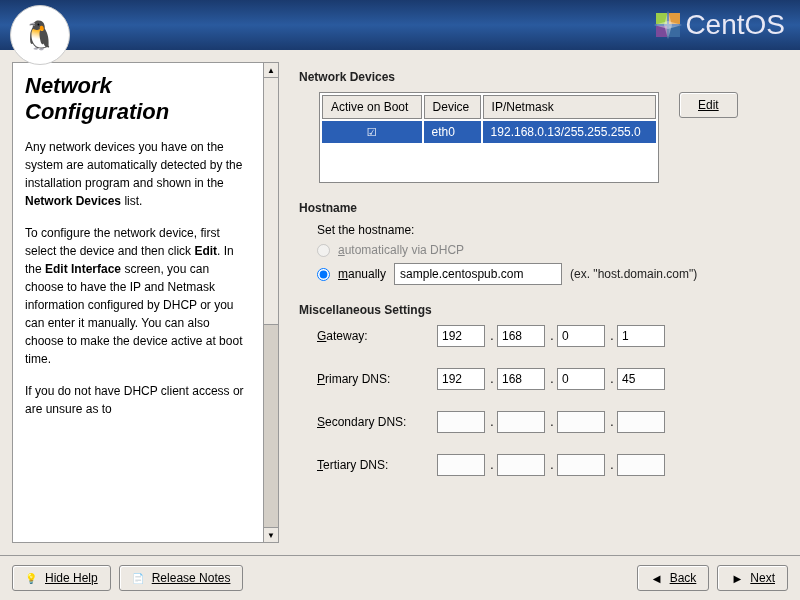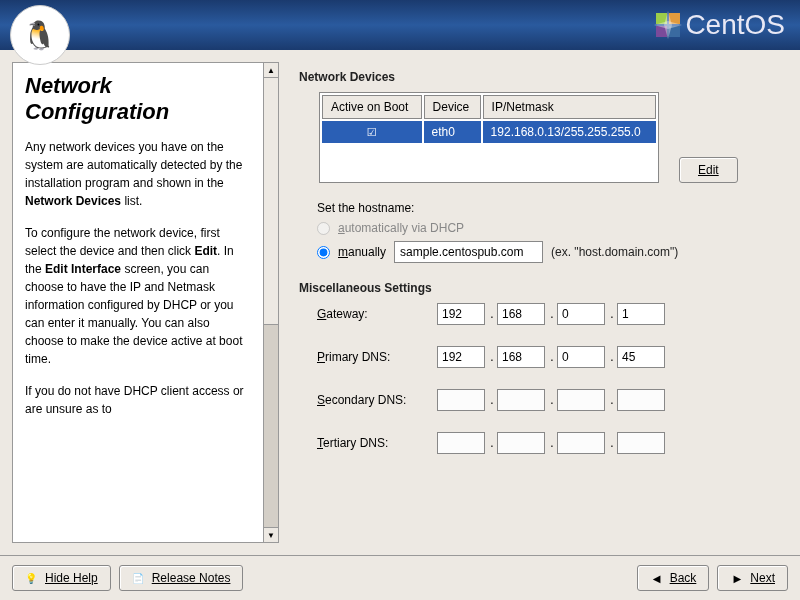--- a/index.html
+++ b/index.html
@@ -25,36 +25,36 @@
 .vscroll .arrow { height: 15px; background: #ede9e3; border-bottom: 1px solid #999; display:flex; align-items:center; justify-content:center; font-size: 8px; }
 .vscroll .arrow.down { border-top: 1px solid #999; border-bottom: none; }
 .vscroll .track { flex: 1; background: #d4cfc7; position: relative; }
 .vscroll .thumb { position: absolute; top: 0; left: 0; right: 0; height: 55%; background: #ede9e3; border-bottom: 1px solid #999; }
 
 .content { flex: 1; padding: 20px 15px 10px 20px; }
 
 .section-title { font-weight: bold; font-size: 12px; margin-bottom: 8px; color: #222; }
 .section { margin-bottom: 18px; }
 
-.devices-row { display: flex; gap: 20px; align-items: flex-end; }
+.devices-row { display: flex; gap: 20px; align-items: flex-start; }
 .device-table { border: 1px solid #888; background: #fff; width: 340px; margin-left: 20px; }
 .device-table th { background: #ede9e3; border: 1px solid #888; padding: 4px 8px; font-weight: normal; font-size: 12px; text-align: left; }
 .device-table td { padding: 4px 8px; font-size: 12px; }
 .device-table tr.selected td { background: #2a5fb5; color: #fff; }
 .device-table tr.blank td { height: 35px; background: #fff; }
 .chk { font-size: 11px; }
 
 .btn { background: #ede9e3; border: 1px solid #888; border-radius: 3px; padding: 5px 18px; font-size: 12px; cursor: pointer; box-shadow: inset 1px 1px 0 #fff; }
 .btn .ul { text-decoration: underline; }
 
 .indent { margin-left: 18px; }
 
 .radio-row { display: flex; align-items: center; gap: 8px; margin: 6px 0 6px 18px; font-size: 12px; }
 .radio-row.disabled { color: #888; }
-.radio-row input[type=text] { border: 1px solid #888; padding: 3px 5px; font-size: 12px; width: 149px; background: #fff; }
+.radio-row input[type=text] { border: 1px solid #888; padding: 3px 5px; font-size: 12px; width: 168px; background: #fff; }
 .hint { color: #222; font-size: 12px; }
 
 .misc-grid { display: grid; grid-template-columns: 120px 50px 10px 50px 10px 50px 10px 50px; gap: 21px 0; align-items: center; margin-left: 18px; }
 .misc-grid .lbl { font-size: 12px; }
 .misc-grid input { border: 1px solid #888; padding: 3px 4px; font-size: 12px; width: 48px; background: #fff; text-align: left; }
 .misc-grid input.empty { background: #fcfcfc; }
 .dot { text-align: center; }
 
 .footer { height: 45px; border-top: 1px solid #999; display: flex; align-items: center; padding: 0 12px; gap: 8px; background: #ede9e3; position: relative; }
 .footer .spacer { flex: 1; }
@@ -123,20 +123,21 @@
           <tr class="blank">
                 <td colspan="3"></td>
               </tr>
         </tbody>
           </table>
         <button class="btn"><span class="ul">Edit</span></button>
       </div>
     </div>
 
     <div class="section">
+      <div class="section-title">Hostname</div>
       <div class="indent" style="font-size:12px; margin-bottom:4px;">Set the hostname:</div>
       <label class="radio-row disabled">
         <input type="radio" name="hn" disabled="" style="">
         <span><span style="text-decoration:underline">a</span><span>utomatically via DHCP</span></span>
       </label>
       <label class="radio-row">
         <input type="radio" name="hn" checked="" style="">
         <span><span style="text-decoration:underline">m</span><span>anually</span></span>
         <input type="text" value="sample.centospub.com" style="">
         <span class="hint">(ex. "host.domain.com")</span>

